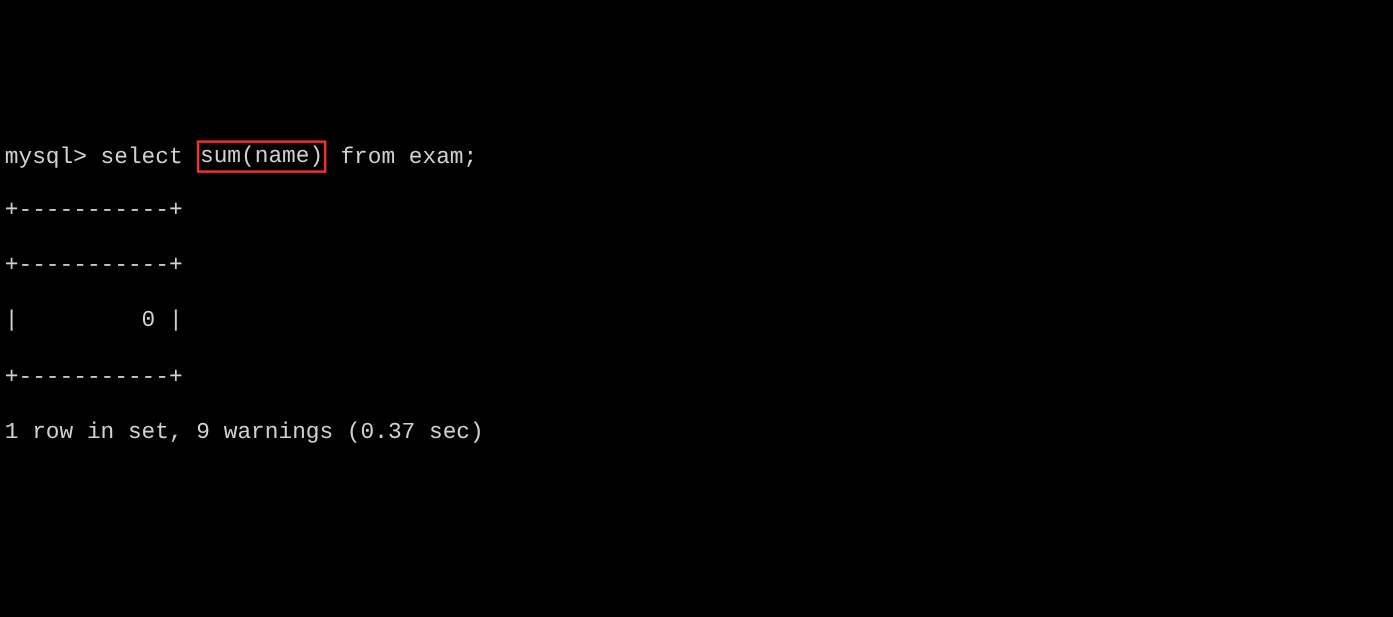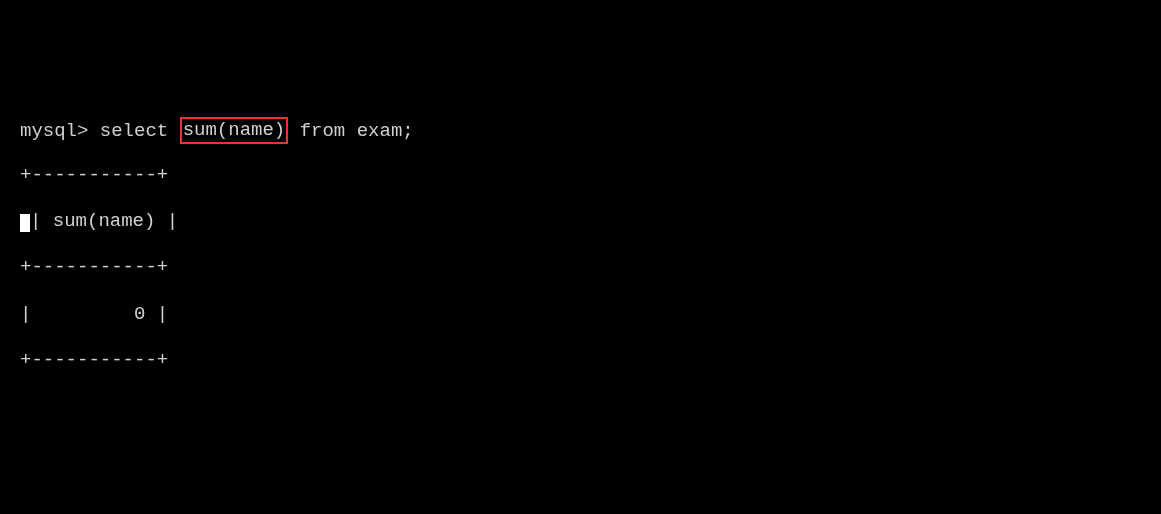--- a/index.html
+++ b/index.html
@@ -22,42 +22,41 @@
     }
     .highlight-box {
       border: 2px solid #e33;
       padding: 0 1px;
       display: inline-block;
       position: relative;
       top: -1px;
     }
     .line {
       height: 23px;
-      margin-left: 16px;
     }
     .cursor {
       display: inline-block;
       width: 10px;
       height: 18px;
       background: #fff;
       vertical-align: text-bottom;
     }
   </style>
 </head>
 <body>
 
 
 
 <div>
 <div class="line"><span>mysql&gt; select </span><span class="highlight-box">sum(name)</span><span> from exam;</span></div>
 <div class="line"><span>+-----------+</span></div>
-<div class="line"><span class="cursor"></span><span>| sum(name) |</span></div>
 <div class="line"><span>+-----------+</span></div>
 <div class="line"><span>|         0 |</span></div>
 <div class="line"><span>+-----------+</span></div>
+<div class="line"><span>1 row in set, 9 warnings (0.37 sec)</span></div>
 <div class="line"></div>
 
 
 
 
 
 
 
 
 

